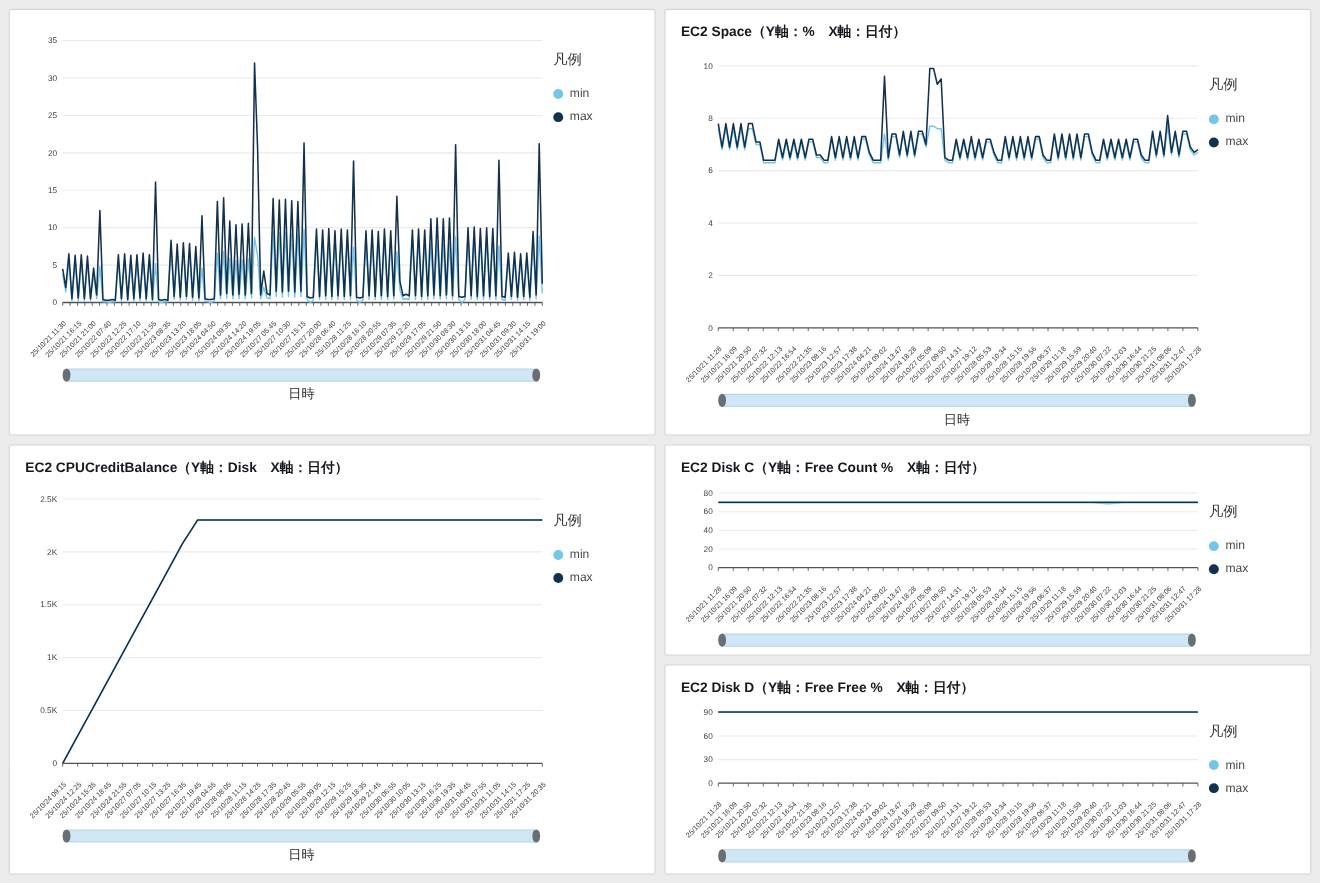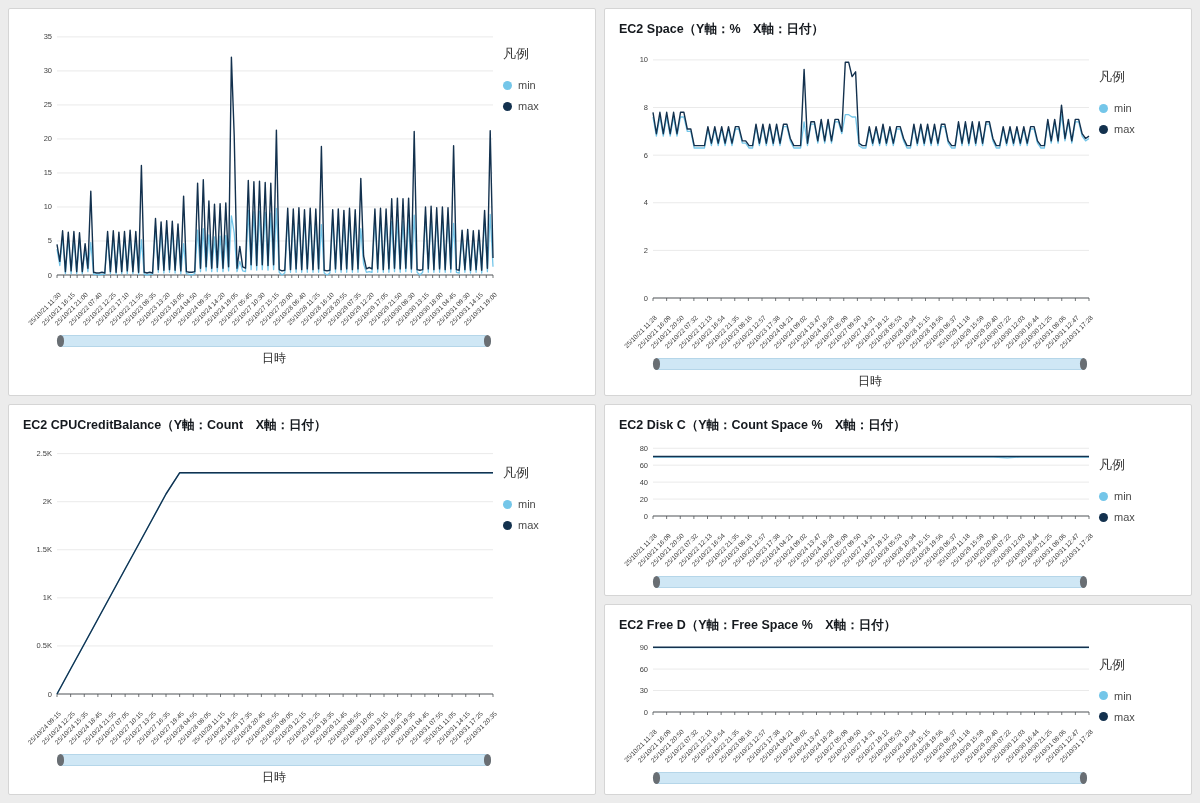--- a/index.html
+++ b/index.html
@@ -279,21 +279,21 @@
         </div>
         <div class="legend-item">
           <span class="dot max" style="background: rgb(19, 49, 78);"></span>
           <span>max</span>
         </div>
       </div>
     </div>
   </div>
 
   <div class="panel">
-    <div class="panel-title">EC2 CPUCreditBalance（Y軸：Count　X軸：日付）</div>
+    <div class="panel-title">EC2 CPUCreditBalance（Y軸：Disk　X軸：日付）</div>
     <div class="chart-row">
       <div class="plot-col">
         <svg class="plot" width="478" height="270">
             <line x1="36" x2="472" y1="15.615384615384613" y2="15.615384615384613" stroke="#eaeaea" stroke-width="1"></line>
             <text x="31" y="18.115384615384613" text-anchor="end" font-size="7.5" fill="#3f3f3f">2.5K</text>
             <line x1="36" x2="472" y1="63.69230769230768" y2="63.69230769230768" stroke="#eaeaea" stroke-width="1"></line>
             <text x="31" y="66.19230769230768" text-anchor="end" font-size="7.5" fill="#3f3f3f">2K</text>
             <line x1="36" x2="472" y1="111.76923076923077" y2="111.76923076923077" stroke="#eaeaea" stroke-width="1"></line>
             <text x="31" y="114.26923076923077" text-anchor="end" font-size="7.5" fill="#3f3f3f">1.5K</text>
             <line x1="36" x2="472" y1="159.84615384615384" y2="159.84615384615384" stroke="#eaeaea" stroke-width="1"></line>
@@ -389,21 +389,21 @@
           <span class="dot max" style="background: rgb(19, 49, 78);"></span>
           <span>max</span>
         </div>
       </div>
     </div>
   </div>
 
   <div class="right-stack">
 
     <div class="panel">
-      <div class="panel-title">EC2 Disk C（Y軸：Count Space %　X軸：日付）</div>
+      <div class="panel-title">EC2 Disk C（Y軸：Free Count %　X軸：日付）</div>
       <div class="chart-row">
         <div class="plot-col">
           <svg class="plot" width="478" height="92">
               <line x1="36" x2="472" y1="10.235294117647058" y2="10.235294117647058" stroke="#eaeaea" stroke-width="1"></line>
               <text x="31" y="12.735294117647058" text-anchor="end" font-size="7.5" fill="#3f3f3f">80</text>
               <line x1="36" x2="472" y1="27.17647058823529" y2="27.17647058823529" stroke="#eaeaea" stroke-width="1"></line>
               <text x="31" y="29.67647058823529" text-anchor="end" font-size="7.5" fill="#3f3f3f">60</text>
               <line x1="36" x2="472" y1="44.11764705882353" y2="44.11764705882353" stroke="#eaeaea" stroke-width="1"></line>
               <text x="31" y="46.61764705882353" text-anchor="end" font-size="7.5" fill="#3f3f3f">40</text>
               <line x1="36" x2="472" y1="61.05882352941177" y2="61.05882352941177" stroke="#eaeaea" stroke-width="1"></line>
@@ -494,21 +494,21 @@
           </div>
           <div class="legend-item">
             <span class="dot max" style="background: rgb(19, 49, 78);"></span>
             <span>max</span>
           </div>
         </div>
       </div>
     </div>
 
     <div class="panel">
-      <div class="panel-title">EC2 Free D（Y軸：Free Space %　X軸：日付）</div>
+      <div class="panel-title">EC2 Disk D（Y軸：Free Free %　X軸：日付）</div>
       <div class="chart-row">
         <div class="plot-col">
           <svg class="plot" width="478" height="88">
               <line x1="36" x2="472" y1="9.578947368421055" y2="9.578947368421055" stroke="#eaeaea" stroke-width="1"></line>
               <text x="31" y="12.078947368421055" text-anchor="end" font-size="7.5" fill="#3f3f3f">90</text>
               <line x1="36" x2="472" y1="31.05263157894737" y2="31.05263157894737" stroke="#eaeaea" stroke-width="1"></line>
               <text x="31" y="33.55263157894737" text-anchor="end" font-size="7.5" fill="#3f3f3f">60</text>
               <line x1="36" x2="472" y1="52.526315789473685" y2="52.526315789473685" stroke="#eaeaea" stroke-width="1"></line>
               <text x="31" y="55.026315789473685" text-anchor="end" font-size="7.5" fill="#3f3f3f">30</text>
               <text x="31" y="76.5" text-anchor="end" font-size="7.5" fill="#3f3f3f">0</text>

